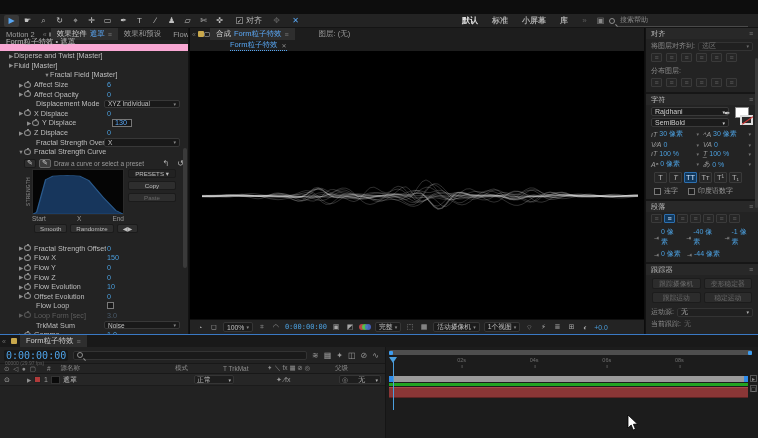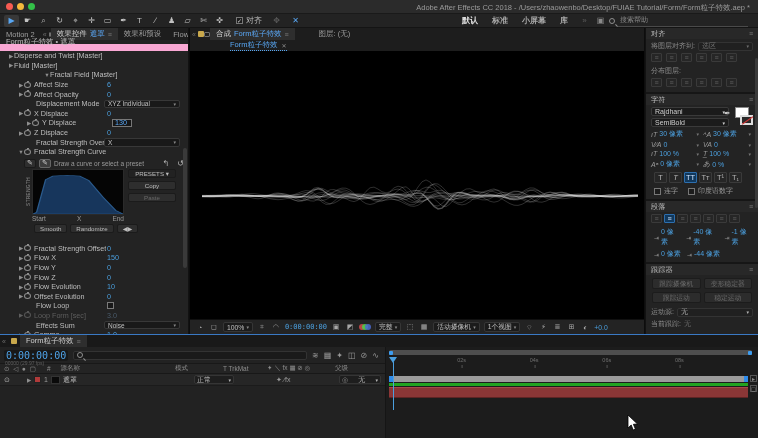--- a/index.html
+++ b/index.html
@@ -164,28 +164,20 @@
   
   .cursor{position:absolute;left:627px;top:414px;z-index:50;}
 
   .caret{font-size:5px;}
 </style>
 </head>
 <body>
 
 <div id="app">
 
-  <div class="titlebar">
-    <div class="traffic">
-      <span class="dot r"></span>
-      <span class="dot y"></span>
-      <span class="dot g"></span>
-    </div>
-    <span class="title-text">Adobe After Effects CC 2018 - /Users/zhaowenbo/Desktop/FUIAE Tutorial/Form/Form粒子特效.aep *</span>
-  </div>
 
   <div class="toolbar">
     <span id="tools-holder" style="display:flex;gap:1px;">
         <span class="tool active">▶</span>
         <span class="tool">☛</span>
         <span class="tool">⌕</span>
         <span class="tool">↻</span>
         <span class="tool">⌖</span>
         <span class="tool">✛</span>
         <span class="tool">▭</span>
@@ -377,21 +369,21 @@
           <span class="lbl">Flow Loop</span>
           <span class="chk"></span>
         </div>
         <div class="erow dis" style="padding-left: 18px;">
           <span class="arr">▶</span>
           <span class="sw"></span>
           <span class="lbl">Loop Form [sec]</span>
           <span class="val">3.0</span>
         </div>
         <div class="erow" style="padding-left: 36px;">
-          <span class="lbl">Effects Sum</span>
+          <span class="lbl">TrkMat Sum</span>
           <span class="dd">
             <span>Noise</span>
             <span class="caret">▾</span>
           </span>
         </div>
         <div class="erow" style="padding-left: 18px;">
           <span class="arr">▶</span>
           <span class="sw"></span>
           <span class="lbl">Gamma</span>
           <span class="val">1.0</span>

